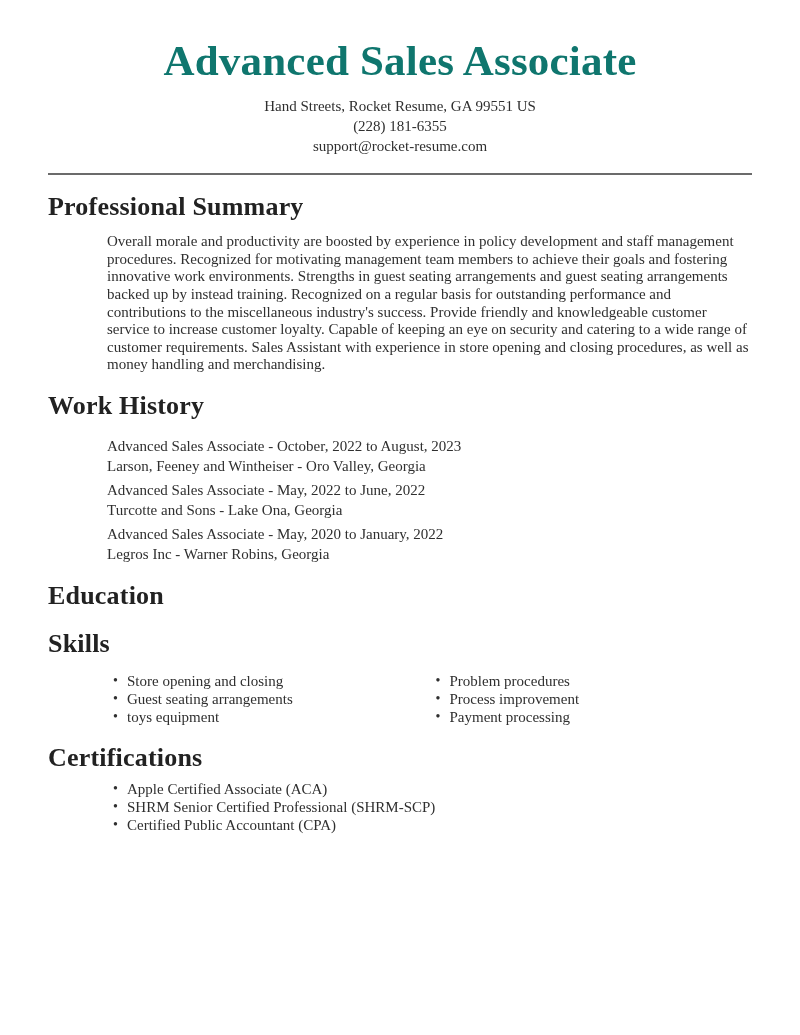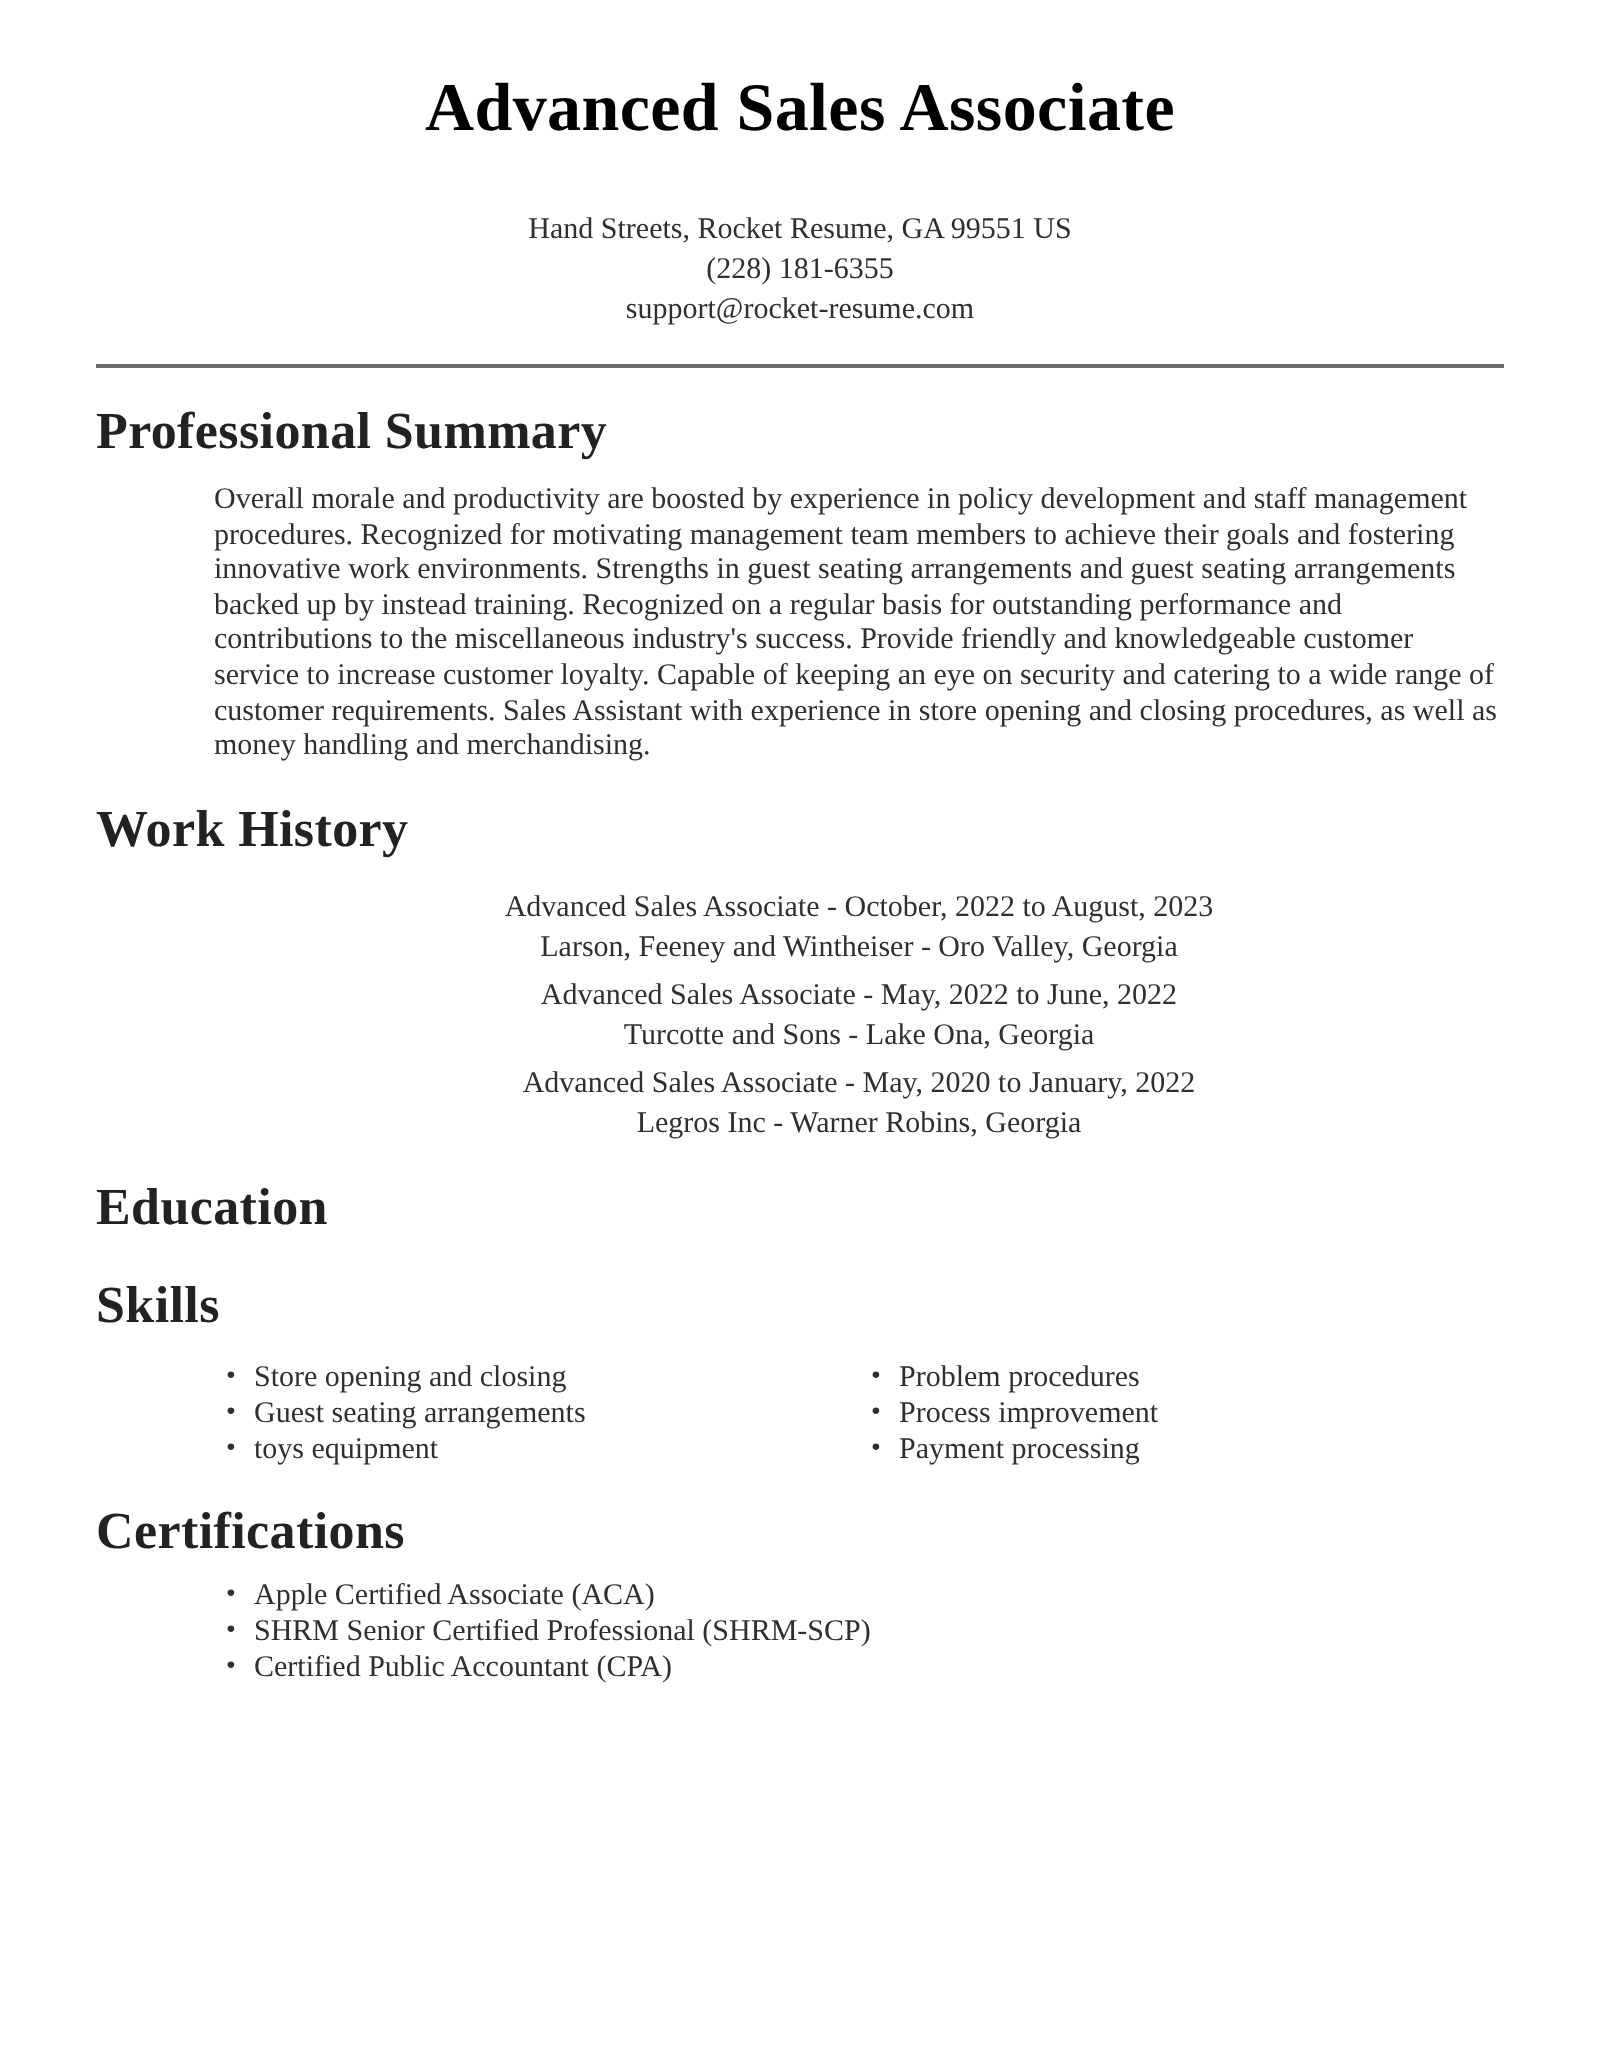--- a/index.html
+++ b/index.html
@@ -13,28 +13,28 @@
   }
   .page {
     width: 800px;
     height: 1035px;
     padding: 34px 48px 0 48px;
     background: #ffffff;
   }
   
   .resume-header { text-align: center; }
   h1.name {
-    font-size: 34px;
+    font-size: 43px;
     font-weight: 700;
-    color: #000000;
+    color: #0f766e;
     line-height: 1.25;
     letter-spacing: 0.2px;
   }
   .contact {
-    margin-top: 28px;
+    margin-top: 8px;
     font-size: 15px;
     line-height: 20px;
     color: #2f2f2f;
   }
   hr.divider {
     border: none;
     border-top: 2px solid #6b6b6b;
     margin-top: 17px;
   }
   
@@ -57,21 +57,21 @@
     max-width: 646px;
     text-align: left;
   }
   
   .entry {
     margin-top: 13px;
     font-size: 15px;
     line-height: 20px;
   }
   .entry + .entry { margin-top: 4px; }
-  .entry div { white-space: nowrap; text-align: center; }
+  .entry div { white-space: nowrap; }
   
   .lists-row {
     display: flex;
     margin-top: 11px;
     max-width: 646px;
   }
   .lists-row ul { flex: 1; }
   ul.bullet-list {
     list-style: none;
     font-size: 15px;

